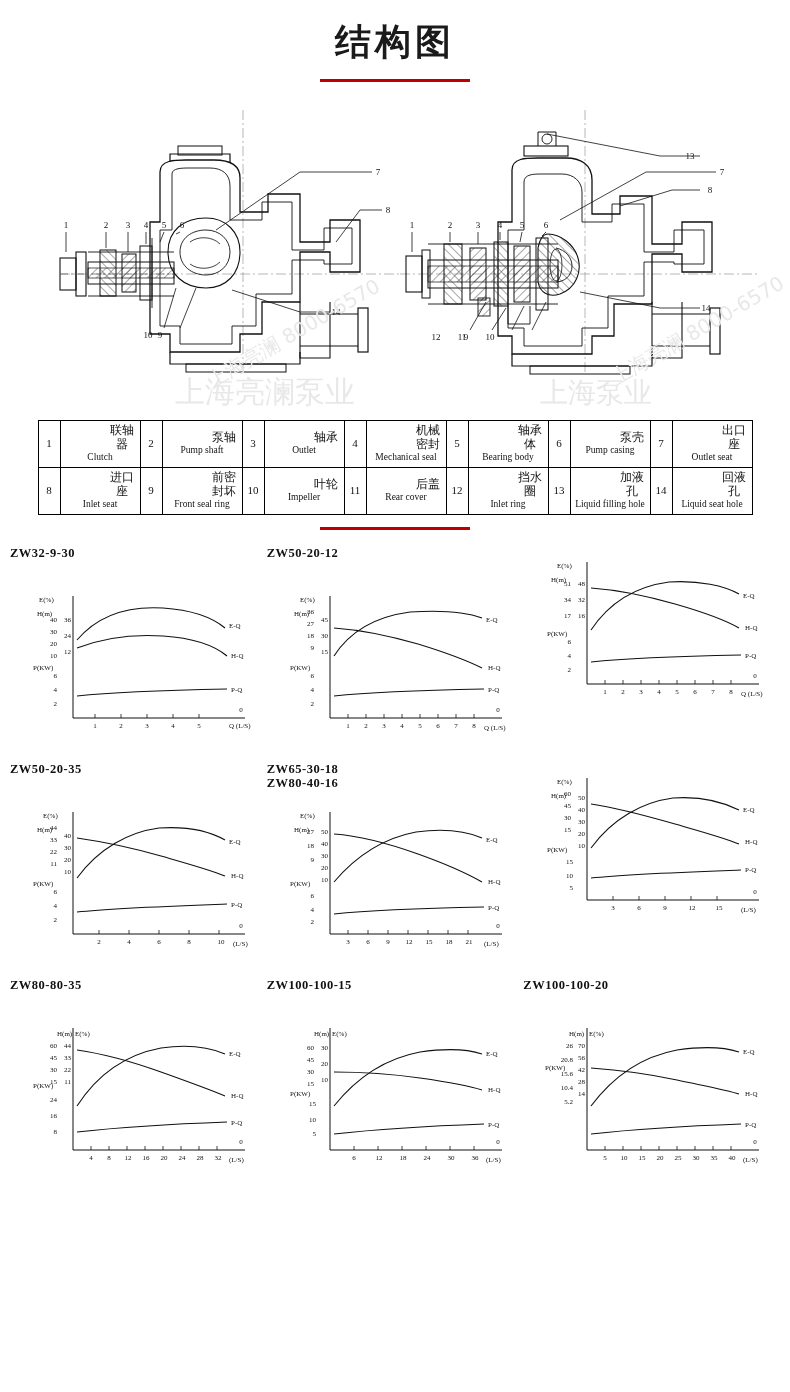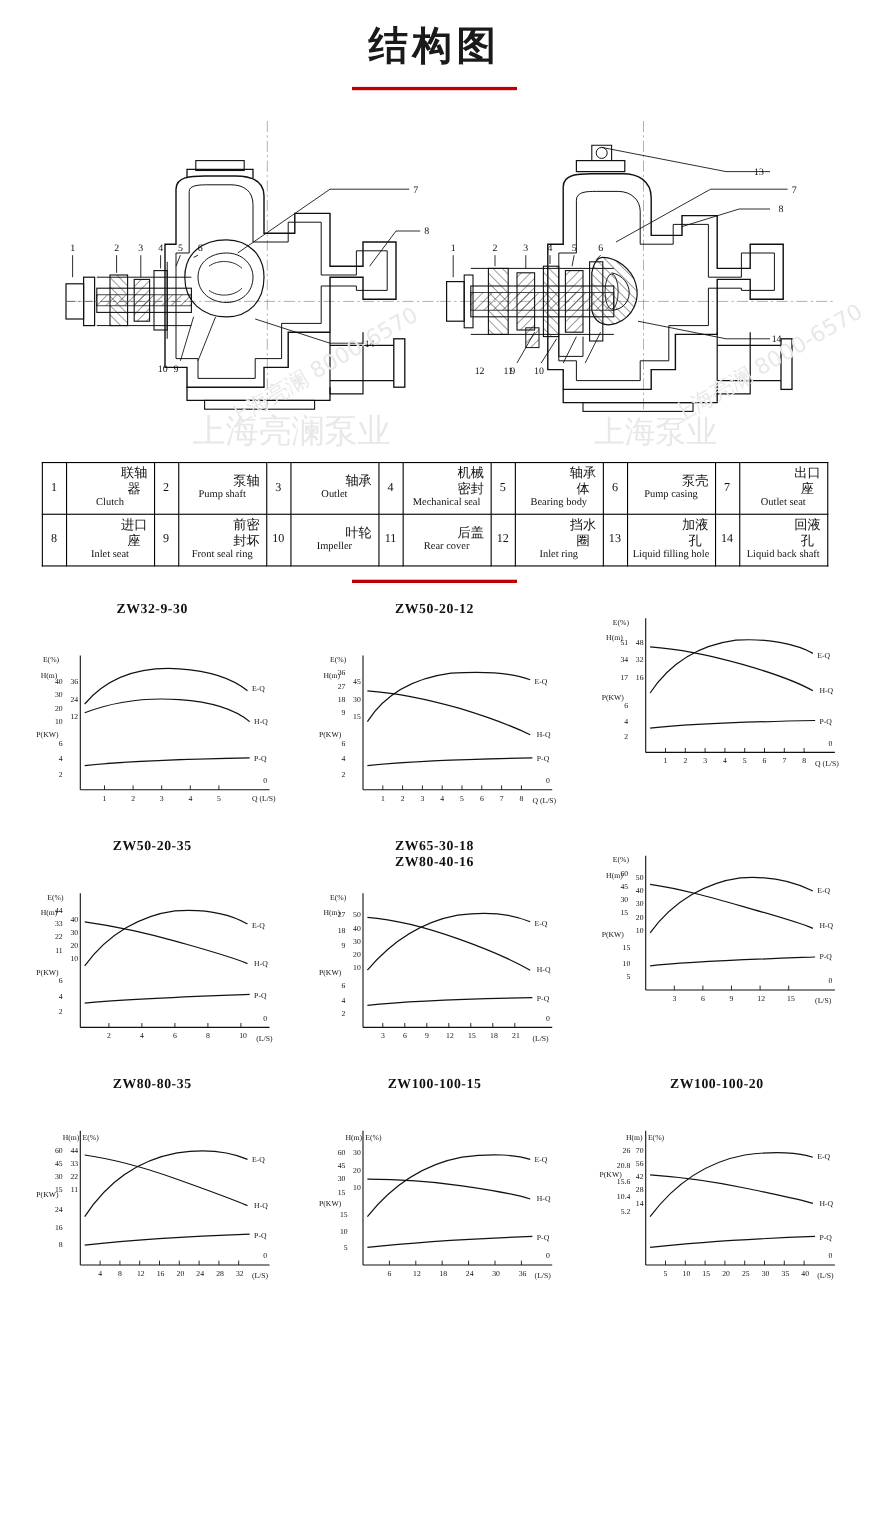--- a/index.html
+++ b/index.html
@@ -83,21 +83,20 @@
   
   .charts {
     width: 770px;
     margin: 14px auto 0 auto;
     display: grid;
     grid-template-columns: repeat(3, 1fr);
     row-gap: 8px;
   }
   .chart-cell { position: relative; }
   .chart-title {
-    text-align: center;
     font-family: "Liberation Serif", serif;
     font-size: 12.5px;
     font-weight: bold;
     letter-spacing: .5px;
     line-height: 1.15;
     height: 34px;
     padding-top: 2px;
   }
   .chart-title span { display: block; }
   .chart-svg { display: block; margin: 0 auto; }
@@ -354,21 +353,21 @@
           <span class="en">Inlet ring</span>
         </td>
         <td class="num">13</td>
         <td class="lab">
           <span class="cn">加液孔</span>
           <span class="en">Liquid filling hole</span>
         </td>
         <td class="num">14</td>
         <td class="lab">
           <span class="cn">回液孔</span>
-          <span class="en">Liquid back shaft</span>
+          <span class="en">Liquid seat hole</span>
         </td>
       </tr>
     </tbody>
   </table>
 
   <div class="title-underline"></div>
 
   <div class="charts">
 
     <div class="chart-cell">

